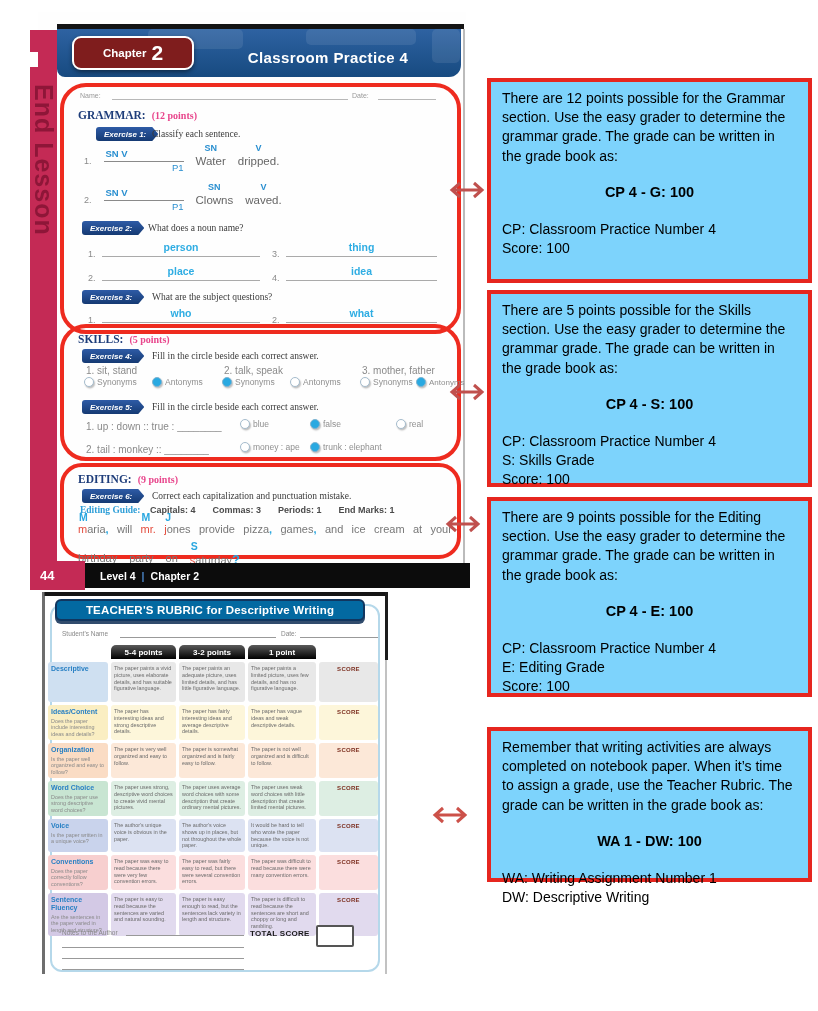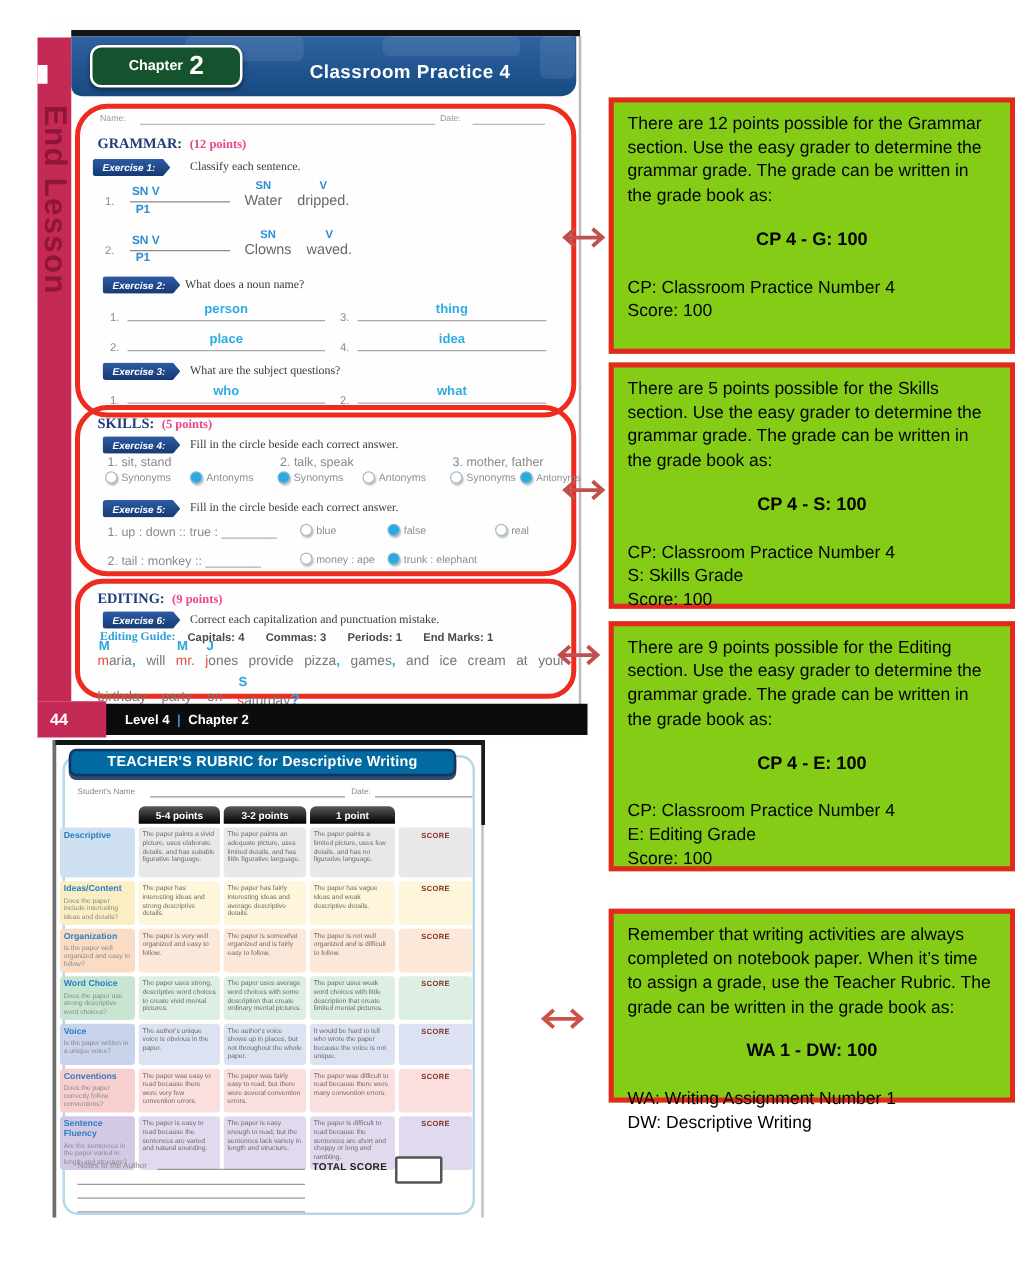--- a/index.html
+++ b/index.html
@@ -11,42 +11,42 @@
   .ws-page { left:38px; top:12px; width:428px; height:578px; background:#fefefe; }
   .ws-top-edge { left:57px; top:24px; width:407px; height:5px; background:#141414; }
   .ws-right-edge { left:463px; top:29px; width:2px; height:553px; background:#777; opacity:.5; }
 
   .ribbon { left:30px; top:30px; width:27px; height:531px; background:#c42a55; }
   .ribbon-notch { left:30px; top:52px; width:8px; height:15px; background:#fff; }
   .ribbon-text { writing-mode:vertical-rl; font-weight:800; font-size:25px; line-height:27px; color:#8e1638; margin:54px auto 0; letter-spacing:1px; }
 
   .hdr { left:57px; top:29px; width:404px; height:48px; background:linear-gradient(#2e62a2,#174a80); border-radius:0 0 12px 8px; }
   .hdr-decor { background:rgba(255,255,255,.09); border-radius:5px; }
-  .chapter-tab { left:72px; top:36px; width:122px; height:34px; background:#14532d; border:2.5px solid #fff; border-radius:9px; box-shadow:0 2px 4px rgba(0,0,0,.45); display:flex; align-items:center; justify-content:center; gap:5px; color:#fff; }
+  .chapter-tab { left:72px; top:36px; width:122px; height:34px; background:#7f1d1d; border:2.5px solid #fff; border-radius:9px; box-shadow:0 2px 4px rgba(0,0,0,.45); display:flex; align-items:center; justify-content:center; gap:5px; color:#fff; }
   .ct-word { font-size:11.5px; font-weight:bold; }
   .ct-num { font-size:21px; font-weight:bold; }
   .ws-title { left:202px; top:49px; width:252px; text-align:center; color:#fff; font-weight:bold; font-size:15px; letter-spacing:.4px; }
 
   .tiny-label { font-size:7px; color:#999; }
   .uline { border-bottom:1.2px solid #b8b8b8; height:14px; }
 
   .outline { border:4px solid #ee2b1f; border-radius:26px; background:transparent; }
 
   .sec-head { display:flex; gap:6px; align-items:baseline; font-family:"Liberation Serif",serif; }
   .sh-name { font-weight:bold; font-size:11.5px; color:#1e3d7a; }
   .sh-pts { font-weight:bold; font-size:10px; color:#e8468c; }
 
   .ex-badge { background:linear-gradient(#2e5ba6,#153a73); color:#fff; font-size:8px; font-weight:bold; font-style:italic; padding:2.5px 12px 2.5px 8px; clip-path:polygon(0 0,calc(100% - 6px) 0,100% 50%,calc(100% - 6px) 100%,0 100%); border-radius:3px; }
   .instr { font-family:"Liberation Serif",serif; font-size:9.5px; color:#3a3a3a; }
 
   .cls-item { display:flex; align-items:flex-start; gap:12px; }
   .cnum { font-size:9px; color:#8a8a8a; margin-top:13px; }
   .cblank { display:inline-flex; flex-direction:column; width:80px; margin-top:5px; }
   .cb-top { color:#2a8fd0; font-weight:bold; font-size:9.5px; border-bottom:1.2px solid #8a8a8a; padding-left:2px; height:14px; }
-  .cb-bot { color:#2a8fd0; font-weight:bold; font-size:9.5px; padding-left:5px; }
+  .cb-bot { color:#2a8fd0; font-weight:normal; font-size:9.5px; padding-left:5px;text-align:right; }
   .cword { display:inline-flex; flex-direction:column; text-align:center; }
   .cw-above { color:#2a8fd0; font-weight:bold; font-size:9px; height:12px; }
   .cw-text { color:#666; font-size:11.5px; }
 
   .num { font-size:9px; color:#8a8a8a; }
   .ansline { border-bottom:1.2px solid #aaa; text-align:center; color:#2fade3; font-weight:bold; font-size:10.5px; padding-bottom:1px; height:16px; }
 
   .sk-prompt { font-size:10px; color:#8a8a8a; }
   .radio { display:inline-flex; align-items:center; gap:3px; font-size:8.5px; color:#8f8f8f; }
   .radio .c { width:10px; height:10px; border-radius:50%; border:1.5px solid #a5bccd; background:#fff; box-shadow:1px 1.5px 1.5px rgba(0,0,0,.25); flex:0 0 auto; }
@@ -90,21 +90,21 @@
   .r-name { color:#2980c4; font-weight:bold; font-size:7px; line-height:1.15; }
   .r-q { color:#8a8a8a; font-size:5.4px; line-height:1.2; margin-top:1.5px; }
   .r-text { font-size:5.4px; line-height:1.25; color:#6b6b6b; }
   .r-score { font-weight:bold; color:#7b2d1e; font-size:6px; text-align:center; padding-top:4px; letter-spacing:.3px; }
 
   .r-notes-label { font-size:6.5px; color:#888; }
   .total-label { font-size:8px; font-weight:bold; color:#1a1a1a; letter-spacing:.3px; }
   .total-box { width:38px; height:22px; border:2px solid #555; background:#fff; border-radius:2px; }
 
   
-  .note { left:487px; width:325px; border:4px solid #e6261f; background:#84cc16; padding:7px 11px; color:#000; font-size:14px; line-height:1.37; }
+  .note { left:487px; width:325px; border:4px solid #e6261f; background:#7dd3fc; padding:7px 11px; color:#000; font-size:14px; line-height:1.37; }
   .nb1 { top:78px;  height:205px; }
   .nb2 { top:290px; height:197px; }
   .nb3 { top:497px; height:200px; }
   .nb4 { top:727px; height:155px; }
   .note-code { text-align:center; font-weight:bold; margin:17px 0; font-size:14.5px; }
 
   .link-arrow { color:#c0504d; }
 </style>
 </head>
 <body>
@@ -138,21 +138,21 @@
   <span class="tiny-label abs" style="left:80px;top:92px">Name:</span>
   <span class="uline abs" style="left:112px;top:86px;width:236px"></span>
   <span class="tiny-label abs" style="left:352px;top:92px">Date:</span>
   <span class="uline abs" style="left:378px;top:86px;width:58px"></span>
 
   <div class="sec-head abs" style="left:78px;top:109px">
     <span class="sh-name">GRAMMAR:</span>
     <span class="sh-pts">(12 points)</span>
   </div>
 
-  <div class="ex-badge abs" style="left:74px;top:127px">Exercise 1:</div>
+  <div class="ex-badge abs" style="left:96px;top:127px">Exercise 1:</div>
   <div class="instr abs" style="left:152px;top:129px">Classify each sentence.</div>
 
   <div class="cls-item abs" style="left:84px;top:143px">
     <span class="cnum">1.</span>
     <span class="cblank">
       <span class="cb-top">SN V</span>
       <span class="cb-bot">P1</span>
     </span>
     <span class="cword">
       <span class="cw-above">SN</span>

